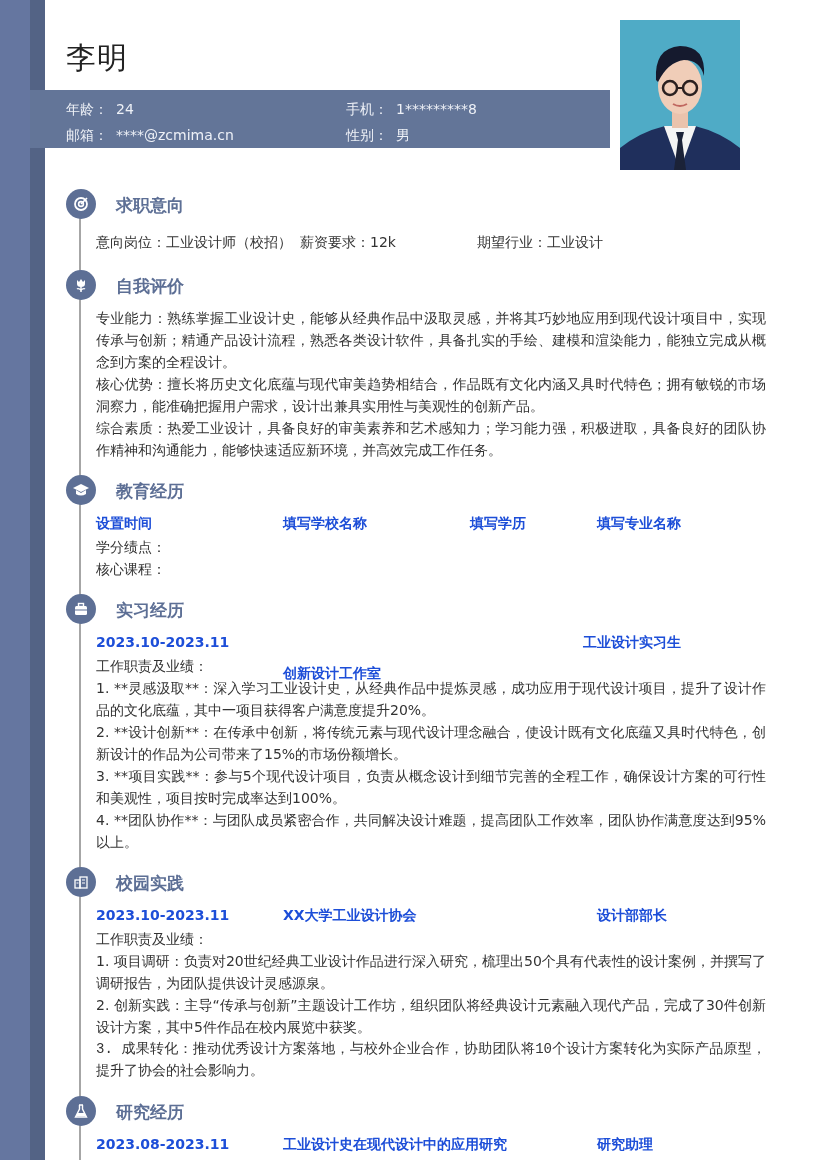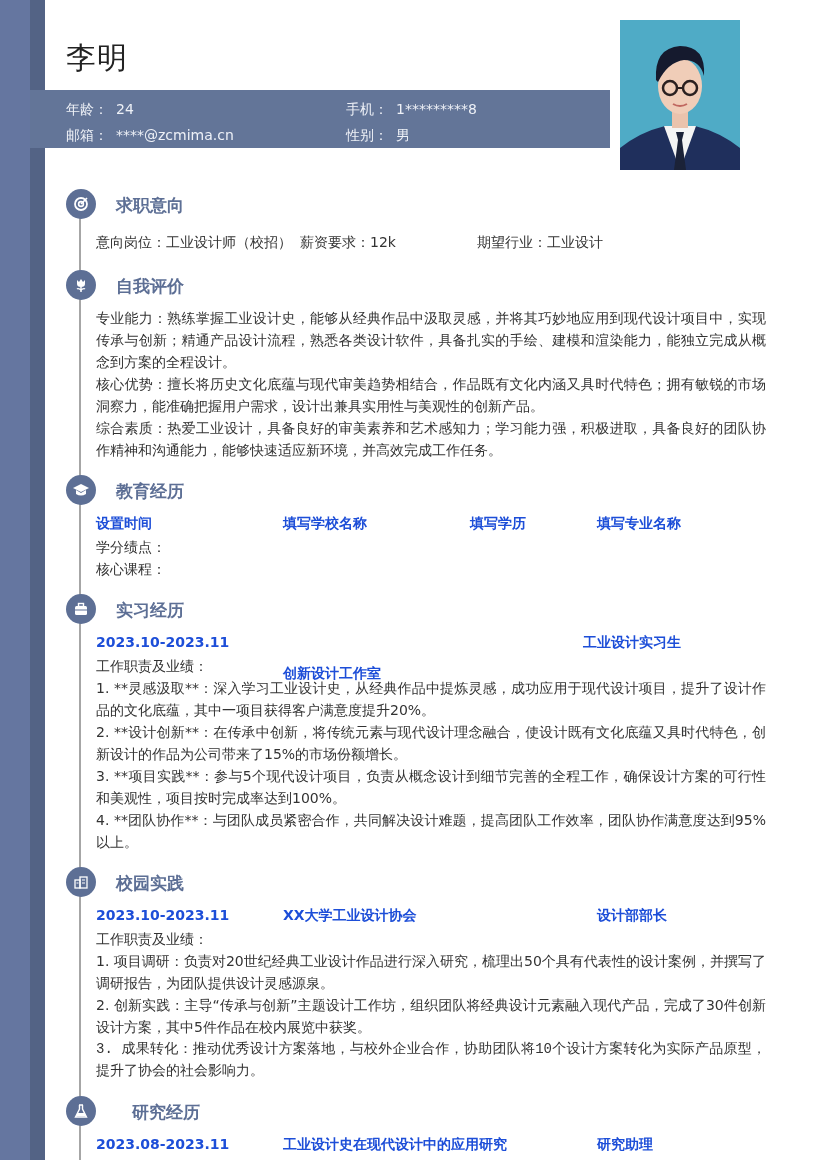--- a/index.html
+++ b/index.html
@@ -124,16 +124,16 @@
 <div class="para" style="top:950px;">1. 项目调研：负责对20世纪经典工业设计作品进行深入研究，梳理出50个具有代表性的设计案例，并撰写了调研报告，为团队提供设计灵感源泉。</div>
 <div class="para" style="top:994px;">2. 创新实践：主导“传承与创新”主题设计工作坊，组织团队将经典设计元素融入现代产品，完成了30件创新设计方案，其中5件作品在校内展览中获奖。</div>
 <div class="para" style="top:1038px;font-family:Liberation Mono, monospace;">3. 成果转化：推动优秀设计方案落地，与校外企业合作，协助团队将10个设计方案转化为实际产品原型，提升了协会的社会影响力。</div>
 
 <div class="sec-icon" style="top:1096px;">
   <svg width="16" height="16" viewBox="0 0 16 16">
       <path d="M6 2 L10 2 M6.5 2 L6.5 6 L2.5 14 L13.5 14 L9.5 6 L9.5 2" fill="none" stroke="#fff" stroke-width="1.4"></path>
       <path d="M4.5 10 L11.5 10 L13 13.3 L3 13.3 Z" fill="#fff"></path>
     </svg>
 </div>
-<div class="sec-title" style="top:1101px;margin-left:16px;">研究经历</div>
+<div class="sec-title" style="top:1101px;">研究经历</div>
 <div class="txt b" style="top:1133px;">2023.08-2023.11</div>
 <div class="txt b" style="top:1133px;left:283px;">工业设计史在现代设计中的应用研究</div>
 <div class="txt b" style="top:1133px;left:597px;">研究助理</div>
 
 </body></html>

